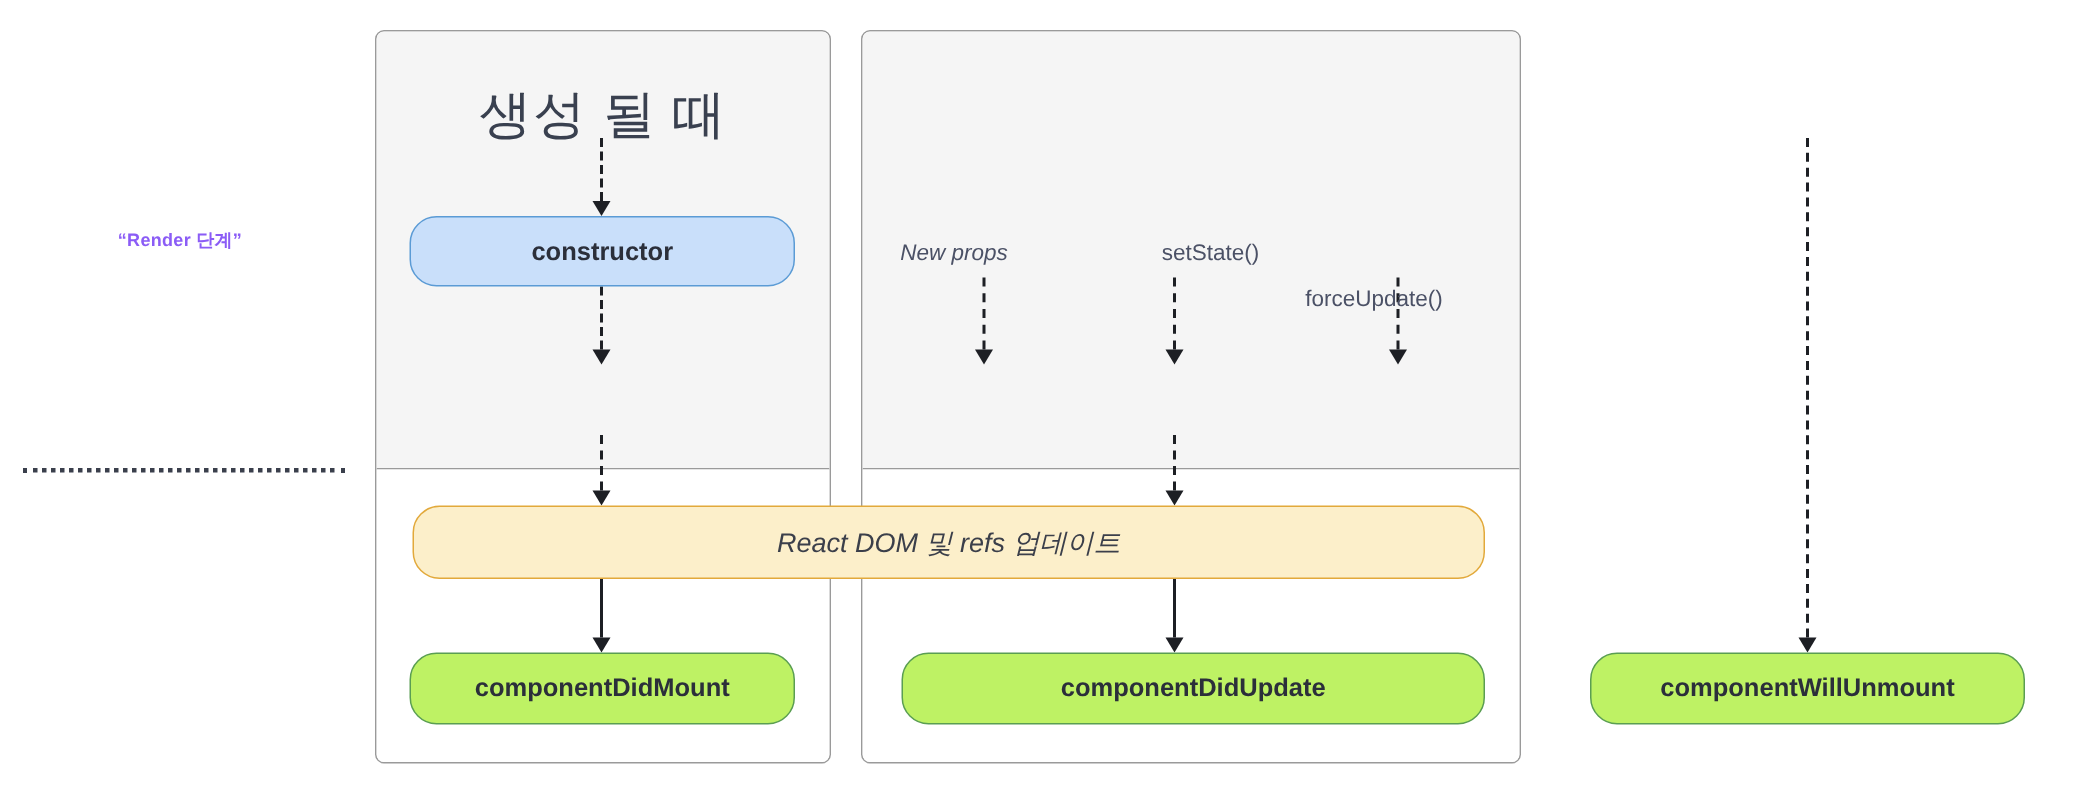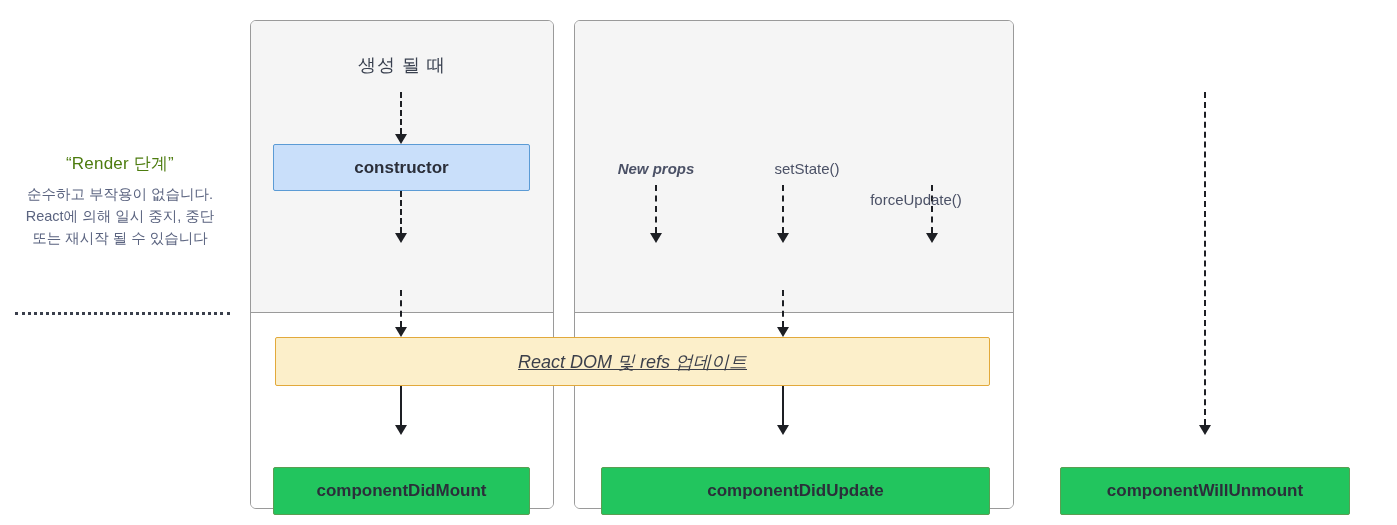--- a/index.html
+++ b/index.html
@@ -24,25 +24,26 @@
   }
 
   
   .sidebar-block {
     position: absolute;
     left: 0;
     width: 240px;
     text-align: center;
   }
   .phase-title {
-    font-size: 17px;
-    color: #4d7c0f;
+    font-size: 12px;
+    color: #8b5cf6;
     letter-spacing: .2px;
     margin: 0 0 8px 0;
     white-space: nowrap;
+    font-weight: bold;
   }
   .phase-desc {
     font-size: 14.5px;
     line-height: 1.52;
     color: #5b6480;
     padding: 0 18px;
   }
   .sidebar-divider {
     position: absolute;
     left: 15px;
@@ -75,68 +76,68 @@
     position: absolute;
     left: 0; right: 0; top: 292px; bottom: 0;
     background: #ffffff;
   }
 
   .panel-title {
     position: absolute;
     top: 32px;
     left: 0; right: 0;
     text-align: center;
-    font-size: 18px;
+    font-size: 35px;
     color: #39404f;
     letter-spacing: 1px;
     z-index: 5;
   }
 
   #panel-mount   { left: 250px;  width: 304px; }
   #panel-update  { left: 574px;  width: 440px; }
   #panel-unmount { left: 1040px; width: 330px; }
 
   
   .lc-box {
     position: absolute;
     box-sizing: border-box;
-    border-radius: 2px;
+    border-radius: 18px;
     display: flex;
     align-items: center;
     justify-content: center;
     font-size: 17px;
     font-weight: bold;
     color: #2b2f3a;
     z-index: 10;
     text-align: center;
   }
   .lc-box.blue   { background: #c9dffa; border: 1.5px solid #5b9bd5; }
   .lc-box.yellow { background: #fcefca; border: 1.5px solid #e2a93b;
                    font-style: italic; font-weight: normal; font-size: 18px;
-                   color: #3b3f4a; text-decoration: underline; }
-  .lc-box.green  { background: #22c55e; border: 1.5px solid #5a9e52; margin-top: 32px; }
+                   color: #3b3f4a; }
+  .lc-box.green  { background: #bef264; border: 1.5px solid #5a9e52; }
 
   #box-constructor        { left: 273px;  top: 144px; width: 257px; height: 47px; }
   #box-render             { left: 275px;  top: 243px; width: 715px; height: 47px; }
   #box-commit-dom         { left: 275px;  top: 337px; width: 715px; height: 49px; }
   #box-did-mount          { left: 273px;  top: 435px; width: 257px; height: 48px; }
   #box-did-update         { left: 601px;  top: 435px; width: 389px; height: 48px; }
   #box-will-unmount       { left: 1060px; top: 435px; width: 290px; height: 48px; }
 
   
   .trigger-label {
     position: absolute;
     font-size: 15px;
     color: #4b5166;
     white-space: nowrap;
     transform: translateX(-50%);
     z-index: 10;
   }
   .trigger-label.ital { font-style: italic; }
-  #trig-newprops   { left: 656px; top: 160px; font-weight: bold; }
+  #trig-newprops   { left: 636px; top: 160px; }
   #trig-setstate   { left: 783px; top: 160px; margin-left: 24px; }
   #trig-force      { left: 916px; top: 160px; margin-top: 31px; }
 
   
   .arrow {
     position: absolute;
     z-index: 8;
     transform: translateX(-50%);
     width: 14px;
   }
@@ -179,21 +180,20 @@
   
   #ar-x1 { left: 1205px; top: 92px; height: 343px; }
 </style>
 </head>
 <body>
 
 <div id="stage">
 
   <div class="sidebar-block" id="sidebar-render" style="top:152px;">
     <div class="phase-title">“Render 단계”</div>
-    <div class="phase-desc">순수하고 부작용이 없습니다. React에 의해 일시 중지, 중단 또는 재시작 될 수 있습니다</div>
   </div>
 
   <div class="sidebar-divider"></div>
 
 
   <div class="panel" id="panel-mount">
     <div class="phase-top"></div>
     <div class="phase-bottom"></div>
     <div class="panel-title">생성 될 때</div>
   </div>

